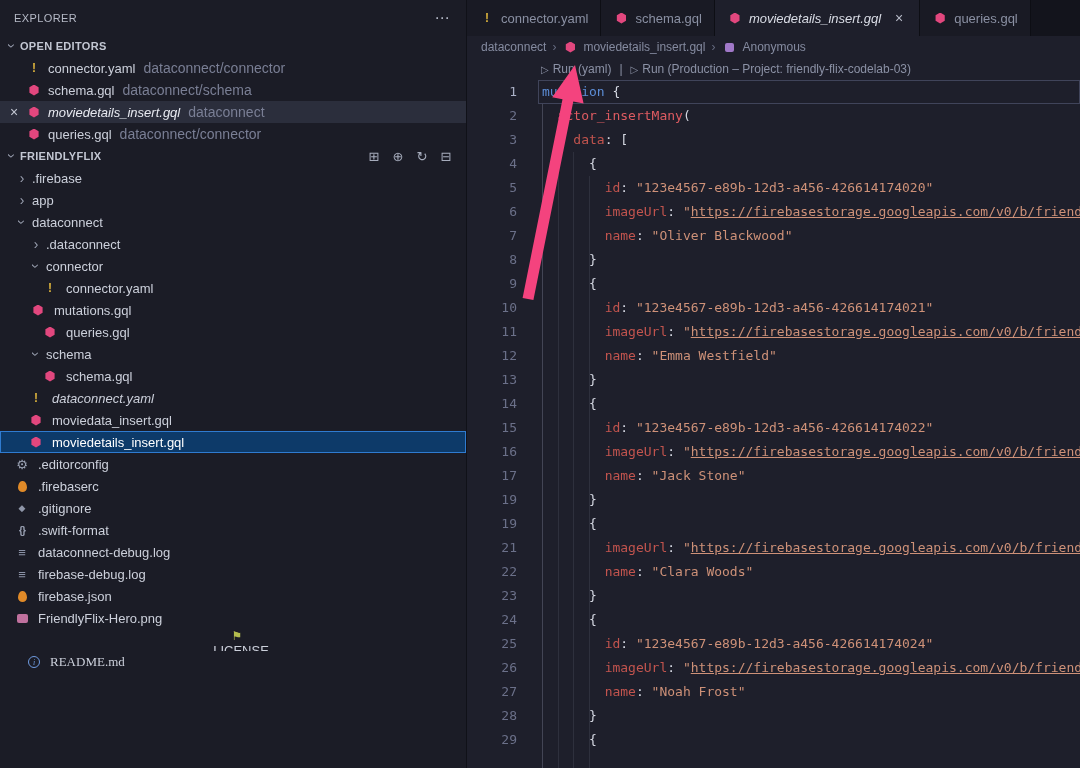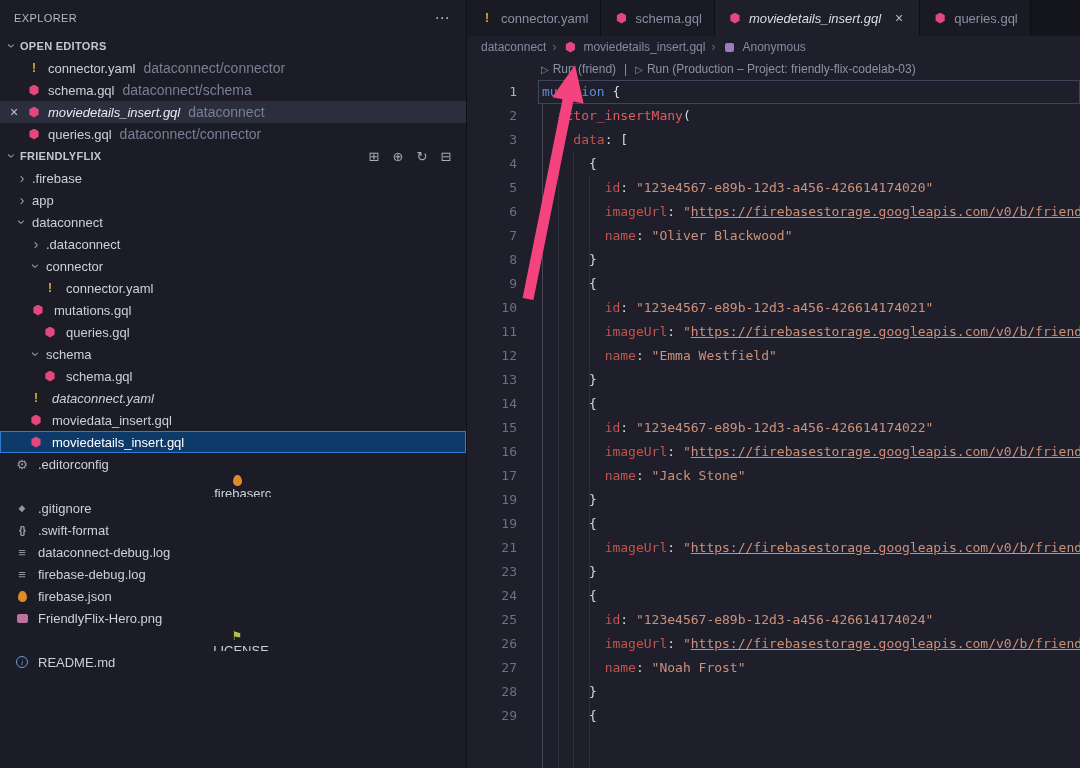--- a/index.html
+++ b/index.html
@@ -187,21 +187,21 @@
           <span class="name">moviedata_insert.gql</span>
         </div>
         <div class="row tree-row selected" style="padding-left: 28px;">
           <span class="icon icon-graphql"></span>
           <span class="name">moviedetails_insert.gql</span>
         </div>
         <div class="row tree-row" style="padding-left: 14px;">
           <span class="icon icon-gear"></span>
           <span class="name">.editorconfig</span>
         </div>
-        <div class="row tree-row" style="padding-left: 14px; flex-direction: column;">
+        <div class="row tree-row" style="padding-left: 14px;">
           <span class="icon icon-fire"></span>
           <span class="name">.firebaserc</span>
         </div>
         <div class="row tree-row" style="padding-left: 14px;">
           <span class="icon icon-diamond"></span>
           <span class="name">.gitignore</span>
         </div>
         <div class="row tree-row" style="padding-left: 14px;">
           <span class="icon icon-braces"></span>
           <span class="name">.swift-format</span>
@@ -219,21 +219,21 @@
           <span class="name">firebase.json</span>
         </div>
         <div class="row tree-row" style="padding-left: 14px;">
           <span class="icon icon-image"></span>
           <span class="name">FriendlyFlix-Hero.png</span>
         </div>
         <div class="row tree-row" style="padding-left: 14px; flex-direction: column;">
           <span class="icon icon-license"></span>
           <span class="name">LICENSE</span>
         </div>
-        <div class="row tree-row" style="padding-left: 14px;">
+        <div class="row tree-row" style="padding-left: 26px; font-family: Liberation Serif, serif;">
           <span class="icon icon-info"></span>
           <span class="name">README.md</span>
         </div>
       </div>
   </aside>
 
   <main class="editor-area">
     <div class="tab-bar" id="tab-bar">
         <div class="tab">
           <span class="icon icon-yaml"></span>
@@ -266,21 +266,21 @@
         <span class="bc-sep">›</span>
         <span class="bc-item">
           <span class="icon icon-symbol"></span>
           <span>Anonymous</span>
         </span>
       </div>
 
     <div class="codelens">
       <span class="lens-link">
         <span class="lens-play">▷</span>
-        <span>Run (friend)</span>
+        <span>Run (yaml)</span>
       </span>
       <span class="lens-sep">|</span>
       <span class="lens-link">
         <span class="lens-play">▷</span>
         <span>Run (Production – Project: friendly-flix-codelab-03)</span>
       </span>
     </div>
 
     <div class="code" id="code">
       <div class="guide g0"></div>
@@ -361,20 +361,24 @@
         </div>
         <div class="line">
           <span class="ln">19</span>
           <span class="lc"><span class="tk-w">      {</span></span>
         </div>
         <div class="line">
           <span class="ln">21</span>
           <span class="lc"><span class="tk-w">        </span><span class="tk-f">imageUrl</span><span class="tk-w">: </span><span class="tk-s">"</span><span class="tk-u">https://firebasestorage.googleapis.com/v0/b/friend</span></span>
         </div>
         <div class="line">
+          <span class="ln">22</span>
+          <span class="lc"><span class="tk-w">        </span><span class="tk-f">name</span><span class="tk-w">: </span><span class="tk-s">"Clara Woods"</span></span>
+        </div>
+        <div class="line">
           <span class="ln">23</span>
           <span class="lc"><span class="tk-w">      }</span></span>
         </div>
         <div class="line">
           <span class="ln">24</span>
           <span class="lc"><span class="tk-w">      {</span></span>
         </div>
         <div class="line">
           <span class="ln">25</span>
           <span class="lc"><span class="tk-w">        </span><span class="tk-f">id</span><span class="tk-w">: </span><span class="tk-s">"123e4567-e89b-12d3-a456-426614174024"</span></span>

